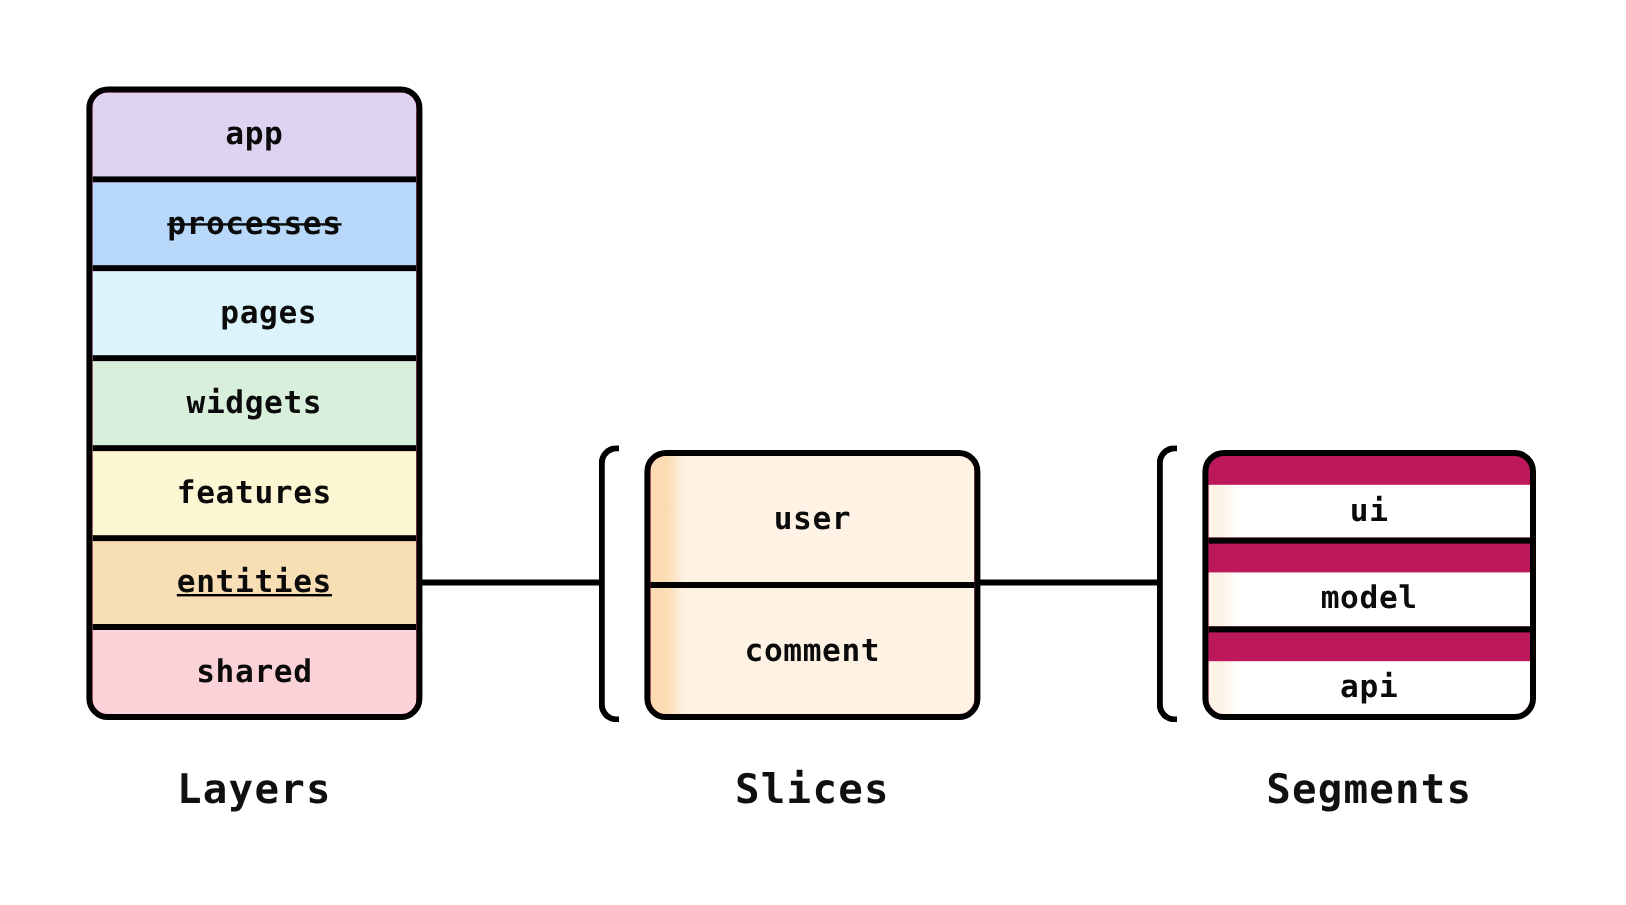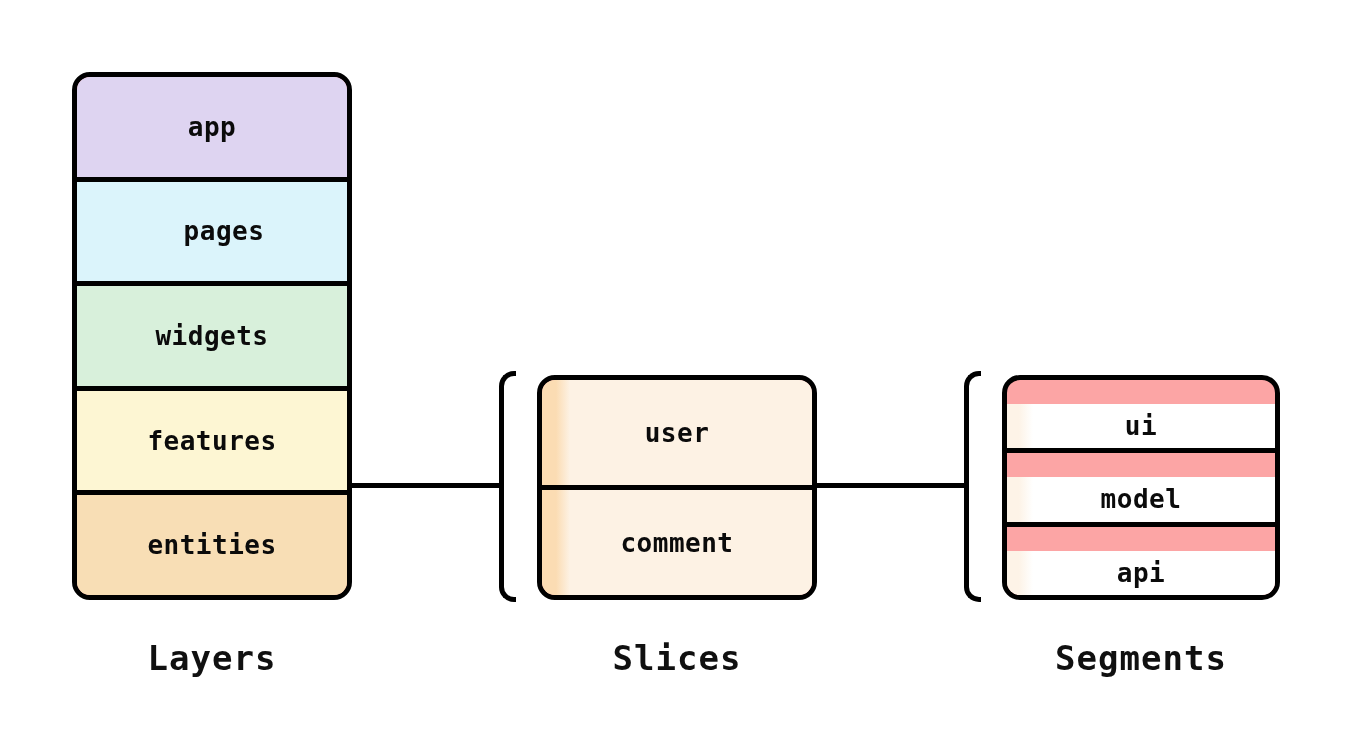--- a/index.html
+++ b/index.html
@@ -5,21 +5,21 @@
   :root{
     --border:#000000;
     --slices-strip:#fbdcb3; --slices-fill:#fdf2e4;
     --segments-strip:#fdf3e7; --segments-fill:#ffffff;
   }
   *{margin:0;padding:0;box-sizing:border-box;}
   body{background:#ffffff;font-family:"DejaVu Sans Mono","Liberation Mono",monospace;}
   .canvas{position:relative;width:1355px;height:754px;background:#ffffff;overflow:hidden;}
 
   .stack{position:absolute;border:5px solid var(--border);border-radius:18px;
-         overflow:hidden;display:flex;flex-direction:column;background:#fca5a5;}
+         overflow:hidden;display:flex;flex-direction:column;background:#be185d;}
   .stack .row{flex:1;display:flex;align-items:center;justify-content:center;
               border-bottom:5px solid var(--border);}
   .stack .row:last-child{border-bottom:none;}
   .row span{font-size:26px;font-weight:bold;color:#0b0b0b;letter-spacing:0.5px;}
   .row span.strike{text-decoration:line-through;text-decoration-thickness:2px;}
 
   .layers-stack{left:72px;top:72px;width:280px;height:528px;}
 
   .slices-stack{left:537px;top:375px;width:280px;height:225px;}
   .slices-stack .row{background:linear-gradient(90deg,var(--slices-strip) 0px,
@@ -47,31 +47,37 @@
 </style>
 </head>
 <body>
 
 <div class="canvas">
 
   <div class="stack layers-stack">
     <div class="row" style="background: rgb(222, 212, 241);">
       <span>app</span>
     </div>
+    <div class="row" style="background: rgb(183, 216, 248);">
+      <span class="strike">processes</span>
+    </div>
     <div class="row" style="background: rgb(219, 244, 251); padding-left: 24px;">
       <span>pages</span>
     </div>
     <div class="row" style="background: rgb(216, 240, 219);">
       <span>widgets</span>
     </div>
     <div class="row" style="background: rgb(253, 246, 211);">
       <span>features</span>
     </div>
-    <div class="row" style="background: rgb(248, 222, 181);">
+    <div class="row" style="background: rgb(248, 222, 181); text-decoration: underline;">
       <span>entities</span>
+    </div>
+    <div class="row" style="background: rgb(251, 210, 215);">
+      <span>shared</span>
     </div>
   </div>
 
   <div class="connector connector-1"></div>
 
   <div class="bracket bracket-1"></div>
 
   <div class="stack slices-stack">
     <div class="row">
       <span>user</span>

